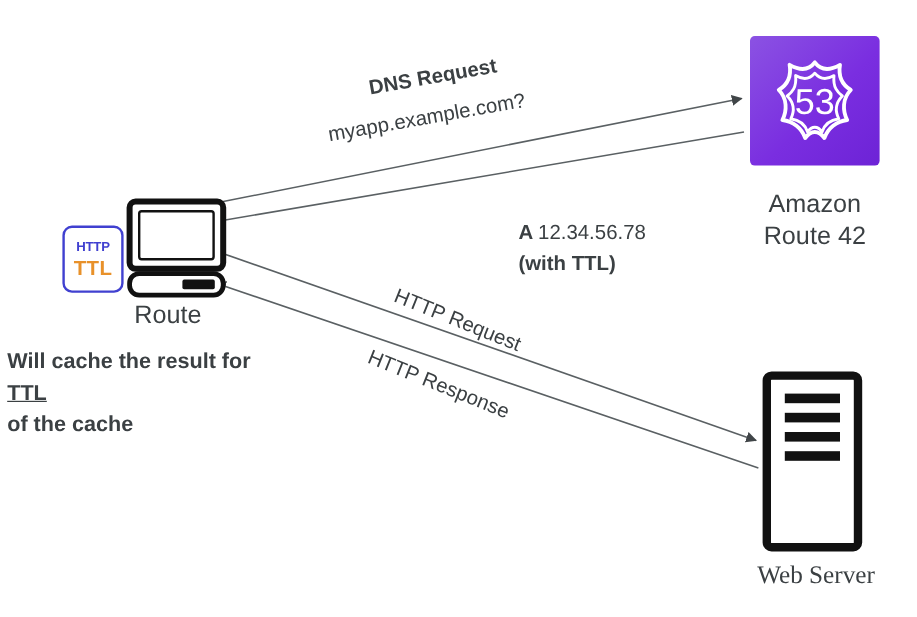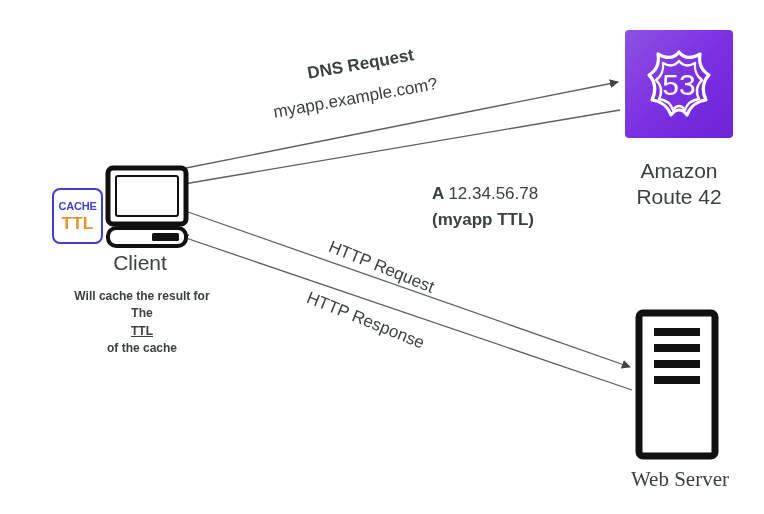--- a/index.html
+++ b/index.html
@@ -96,22 +96,22 @@
     font-size: 17px;
     font-weight: 700;
     color: #e8912a;
     letter-spacing: 0.3px;
   }
   
   #client-caption {
     left: 6px;
     top: 288px;
     width: 272px;
-    text-align: center;
-    font-size: 12px;
+    text-align: left;
+    font-size: 18px;
     font-weight: 700;
     line-height: 1.45;
   }
   #client-caption span { display: block; }
   #client-caption u { text-decoration: underline; }
   
   .edge-label {
     position: absolute;
     font-size: 16px;
     transform-origin: left top;
@@ -216,35 +216,35 @@
                C 65 36, 59 37, 54 31 Z" fill="none" stroke="#ffffff" stroke-width="2.4" stroke-linejoin="round"></path>
       <text x="54" y="65" text-anchor="middle" font-family="Liberation Sans, sans-serif" font-size="30" fill="#ffffff">53</text>
     </svg>
   </div>
   <div class="lbl" id="route53-label">
     <span>Amazon</span>
     <span>Route 42</span>
   </div>
 
   <div id="cache-badge">
-    <div class="cache-word">CACHE</div>
+    <div class="cache-word">HTTP</div>
     <div class="ttl-word">TTL</div>
   </div>
-  <div class="lbl" id="client-label">Client</div>
+  <div class="lbl" id="client-label">Route</div>
   <div class="lbl" id="client-caption">
     <span>Will cache the result for</span>
-    <span><span>The </span><u>TTL</u><span> of the cache</span></span>
+    <span><u>TTL</u><span> of the cache</span></span>
   </div>
 
   <div class="lbl" id="webserver-label">Web Server</div>
 
   <div class="edge-label" id="dns-request-label">DNS Request</div>
   <div class="edge-label" id="dns-query-label">myapp.example.com?</div>
 
   <div class="lbl" id="dns-answer-label">
     <span class="row"><span>A</span> <span class="ip">12.34.56.78</span></span>
-    <span class="row">(myapp TTL)</span>
+    <span class="row">(with TTL)</span>
   </div>
 
   <div class="edge-label" id="http-request-label">HTTP Request</div>
   <div class="edge-label" id="http-response-label">HTTP Response</div>
 
 </div>
 
 </body></html>

